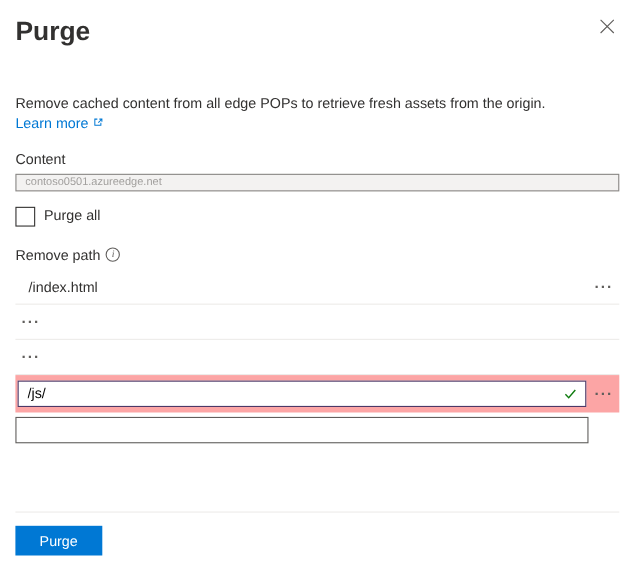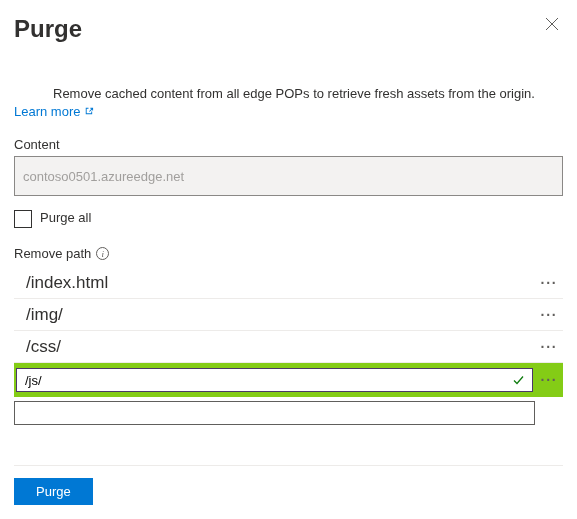--- a/index.html
+++ b/index.html
@@ -28,21 +28,20 @@
       font-size: 16px;
       color: #605e5c;
       cursor: pointer;
       padding: 2px 4px;
       line-height: 1;
     }
     .description {
       font-size: 13px;
       color: #323130;
       line-height: 1.4;
-      margin-left: 39px;
     }
     .learn-more {
       color: #0078d4;
       text-decoration: none;
       display: inline-flex;
       align-items: center;
       gap: 3px;
       margin-top: 1px;
       margin-bottom: 18px;
       cursor: pointer;
@@ -52,23 +51,23 @@
     .field-label {
       font-size: 13px;
       color: #323130;
       margin-bottom: 4px;
       display: flex;
       align-items: center;
       gap: 5px;
     }
     .endpoint-input {
       width: 100%;
-      height: 40px;
+      height: 16px;
       padding: 3px 8px;
-      font-size: 13px;
+      font-size: 10px;
       font-family: inherit;
       border: 1px solid #8a8886;
       background: #f3f2f1;
       color: #a19f9d;
       margin-bottom: 14px;
     }
     .checkbox-row {
       display: flex;
       align-items: flex-start;
       gap: 8px;
@@ -95,28 +94,28 @@
       cursor: pointer;
     }
     .path-list { margin-top: 6px; }
     .path-row {
       display: flex;
       align-items: center;
       height: 32px;
       border-bottom: 1px solid #edebe9;
     }
     .path-row.active {
-      background: #84cc16;
+      background: #fca5a5;
       border-bottom: none;
       height: 34px;
     }
     .path-text {
       flex: 1;
       padding-left: 12px;
-      font-size: 17px;
+      font-size: 13px;
     }
     .more-btn {
       width: 28px;
       text-align: center;
       font-size: 14px;
       color: #605e5c;
       cursor: pointer;
       letter-spacing: 1px;
       font-weight: bold;
     }
@@ -207,25 +206,23 @@
   <span>Remove path</span>
   <span class="info-icon">i</span>
 </div>
 
 <div class="path-list">
   <div class="path-row">
     <div class="path-text">/index.html</div>
     <div class="more-btn">···</div>
   </div>
   <div class="path-row">
-    <div class="path-text">/img/</div>
     <div class="more-btn">···</div>
   </div>
   <div class="path-row">
-    <div class="path-text">/css/</div>
     <div class="more-btn">···</div>
   </div>
   <div class="path-row active">
     <div class="path-input-wrap">
       <input class="path-input" value="/js/" style="">
       <svg class="check-icon" width="13" height="13" viewBox="0 0 13 13">
           <path d="M2 7 L5 10 L11 3" stroke="#107c10" stroke-width="1.3" fill="none"></path>
         </svg>
     </div>
     <div class="more-btn">···</div>

